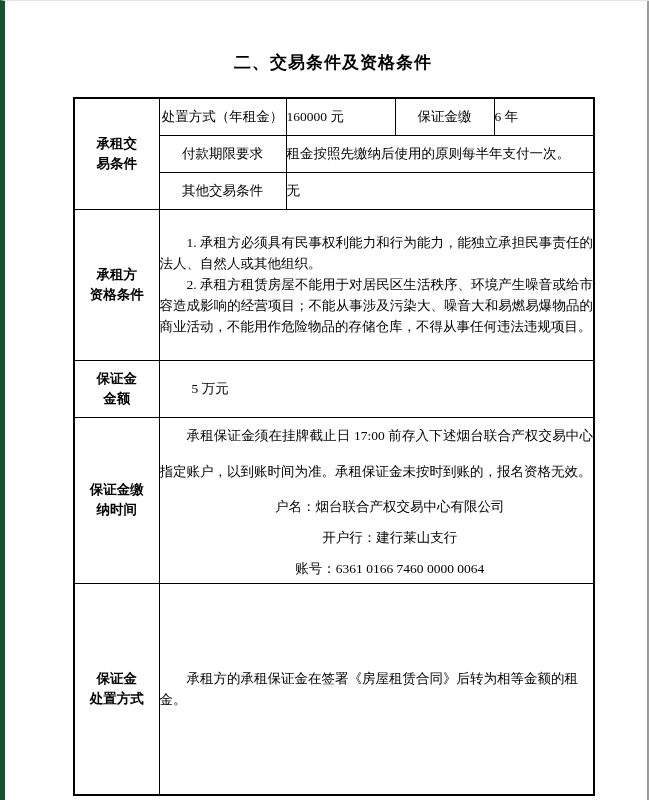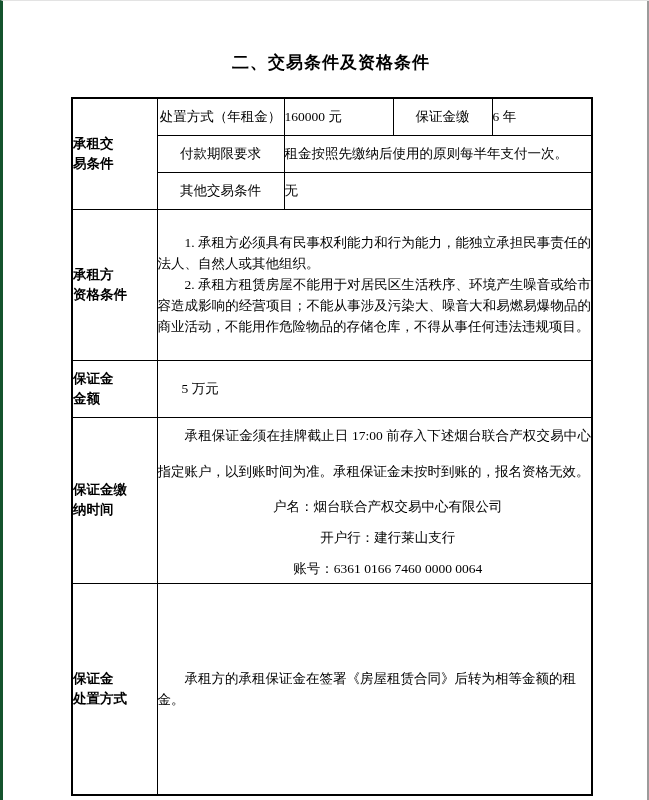--- a/index.html
+++ b/index.html
@@ -13,21 +13,21 @@
     position: relative;
     overflow: hidden;
     font-family: "Liberation Serif", "DejaVu Serif", serif;
     color: #000000;
   }
   .page {
     position: absolute;
     inset: 0;
     background: #ffffff;
     border-top: 1px solid #e3e3e3;
-    border-left: 3px solid #14532d;
+    border-left: 5px solid #14532d;
   }
   .page-edge-right {
     position: absolute;
     top: 0;
     right: 0;
     width: 2px;
     height: 800px;
     background: #9b9b9b;
   }
   .doc-title {
@@ -59,37 +59,37 @@
     overflow: hidden;
   }
   tr.r1 { height: 37px; }
   tr.r2 { height: 37px; }
   tr.r3 { height: 37px; }
   tr.r4 { height: 151px; }
   tr.r5 { height: 57px; }
   tr.r6 { height: 162px; }
   tr.r7 { height: 212px; }
   td.lab {
-    text-align: left;
+    text-align: center;
     font-weight: bold;
     line-height: 20px;
     margin-top: 8px;
   }
   td.lab span { display: block; }
   td.sublab {
     text-align: center;
     line-height: 19px;
   }
   td.val {
     text-align: left;
     padding-left: 7px;
     padding-right: 3px;
   }
   td.val.indent {
-    padding-left: 24px;
+    padding-left: 32px;
   }
   td.para-cell {
     padding: 2px 3px;
   }
   .para {
     text-indent: 2em;
     text-align: justify;
     line-height: 21px;
     margin: 0;
   }

